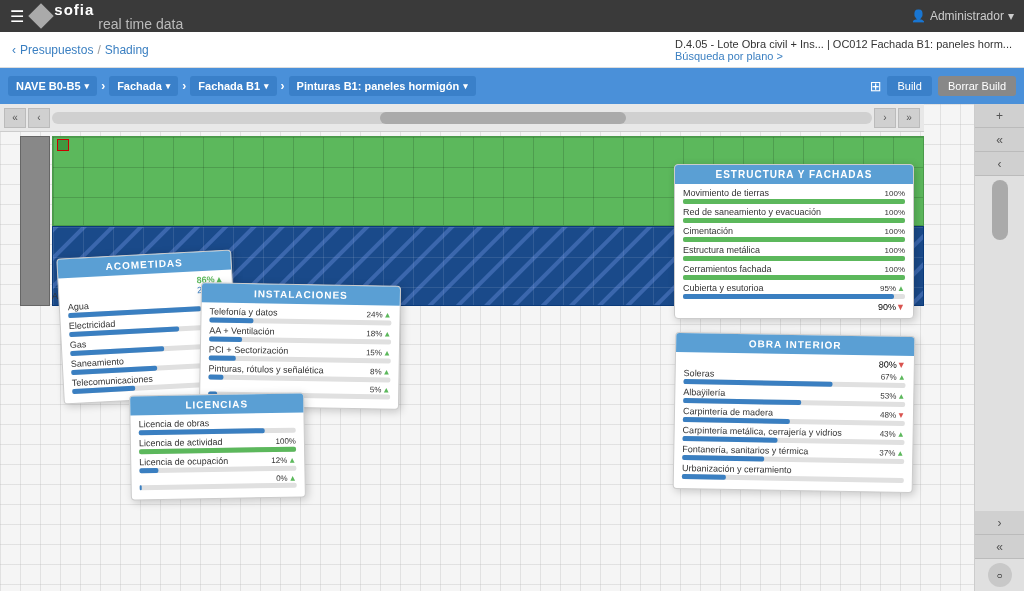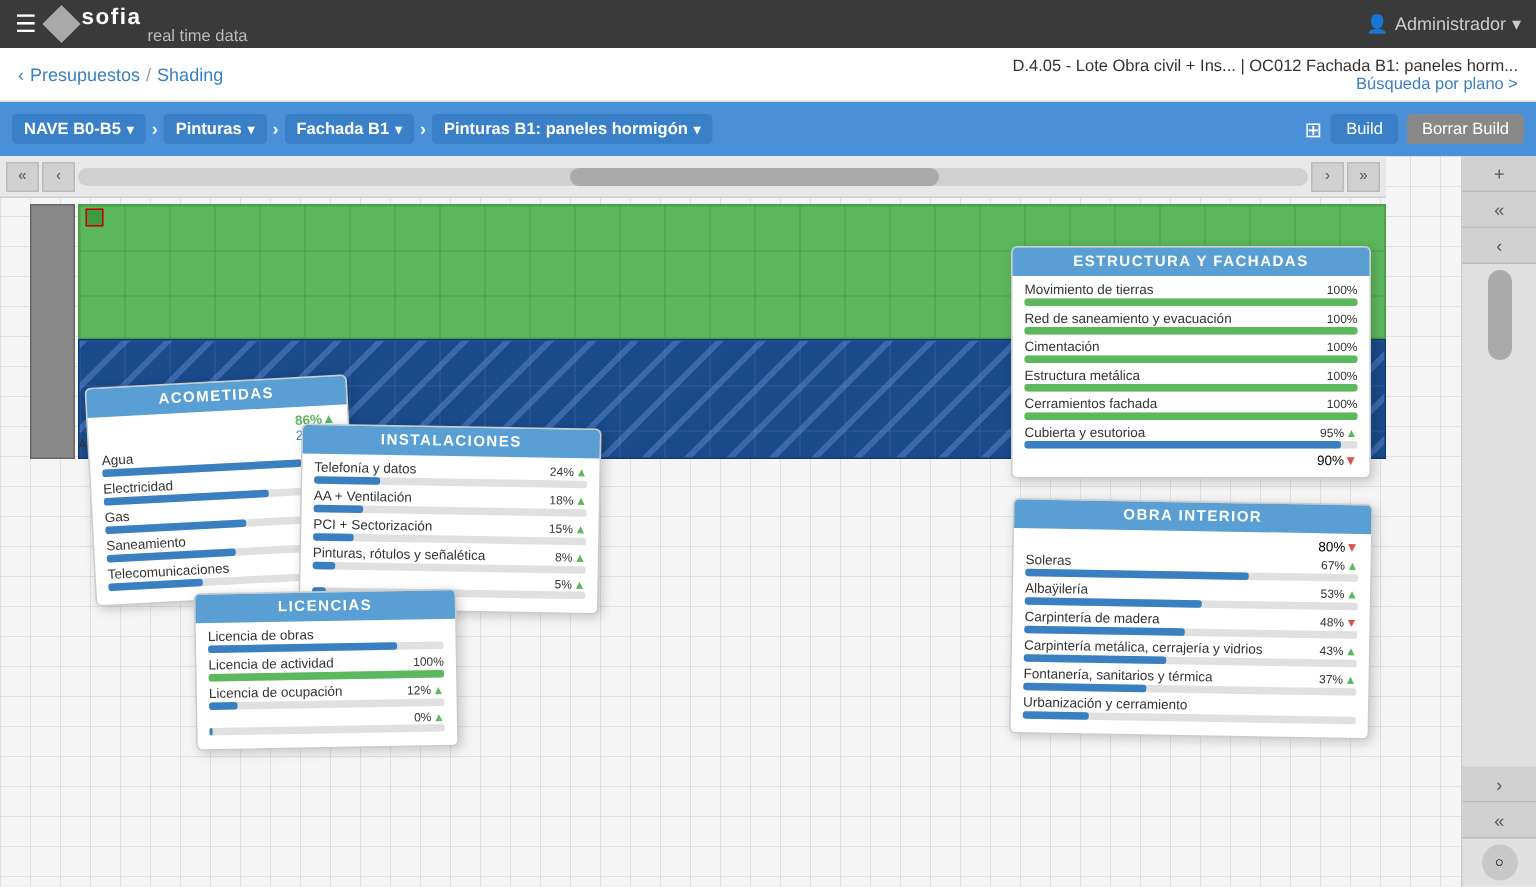--- a/index.html
+++ b/index.html
@@ -12,36 +12,36 @@
       display: flex;
       align-items: center;
       justify-content: space-between;
       padding: 0 10px;
     }
     #topbar-left { display: flex; align-items: center; gap: 8px; }
     #hamburger-icon { color: #fff; font-size: 16px; cursor: pointer; }
     #logo-area { display: flex; align-items: center; gap: 4px; }
     #logo-diamond { width: 18px; height: 18px; background: #aaa; transform: rotate(45deg); display: inline-block; }
     #logo-text { color: #fff; font-size: 15px; font-weight: bold; letter-spacing: 1px; }
-    #logo-subtitle { color: #bbb; font-size: 11px; display: block; margin-top: -3px; padding-left: 44px; }
+    #logo-subtitle { color: #bbb; font-size: 14px; display: block; margin-top: -3px; padding-left: 44px; }
     #admin-area { color: #ccc; font-size: 12px; display: flex; align-items: center; gap: 4px; cursor: pointer; }
 
     
     #infobar {
       background: #fff;
       padding: 4px 12px;
       display: flex;
       justify-content: space-between;
       align-items: center;
       border-bottom: 1px solid #ddd;
       min-height: 36px;
     }
     #breadcrumb-left { display: flex; align-items: center; gap: 4px; font-size: 12px; }
     #breadcrumb-left a { color: #3a7fc1; text-decoration: none; }
-    #breadcrumb-right { text-align: right; font-size: 11px; color: #3a7fc1; }
+    #breadcrumb-right { text-align: left; font-size: 11px; color: #3a7fc1; }
     #breadcrumb-right .title-line { color: #333; font-size: 11px; }
 
     
     #navbar {
       background: #4a90d9;
       height: 36px;
       display: flex;
       align-items: center;
       justify-content: space-between;
       padding: 0 8px;
@@ -365,21 +365,21 @@
 </div>
 
 <div id="navbar">
   <div id="nav-path">
     <div class="nav-item">
       <span>NAVE B0-B5</span>
       <span class="arrow">▾</span>
     </div>
     <span class="nav-sep">›</span>
     <div class="nav-item">
-      <span>Pinturas</span>
+      <span>Fachada</span>
       <span class="arrow">▾</span>
     </div>
     <span class="nav-sep">›</span>
     <div class="nav-item">
       <span>Fachada B1</span>
       <span class="arrow">▾</span>
     </div>
     <span class="nav-sep">›</span>
     <div class="nav-item">
       <span>Pinturas B1: paneles hormigón</span>

